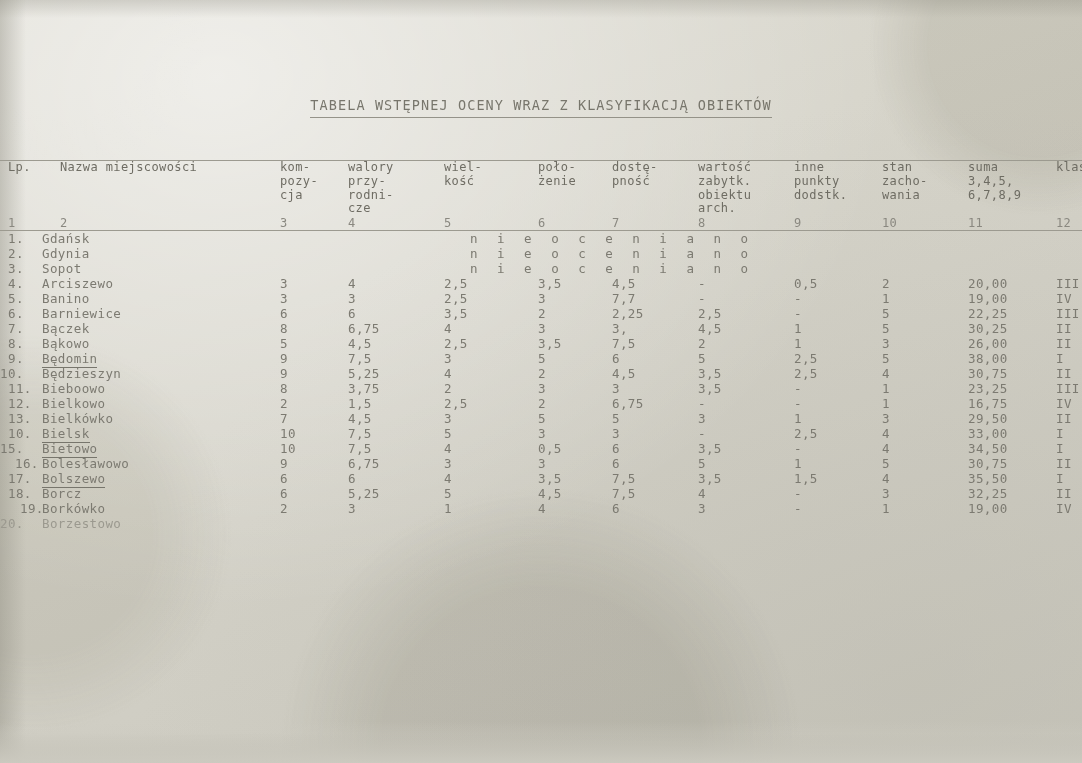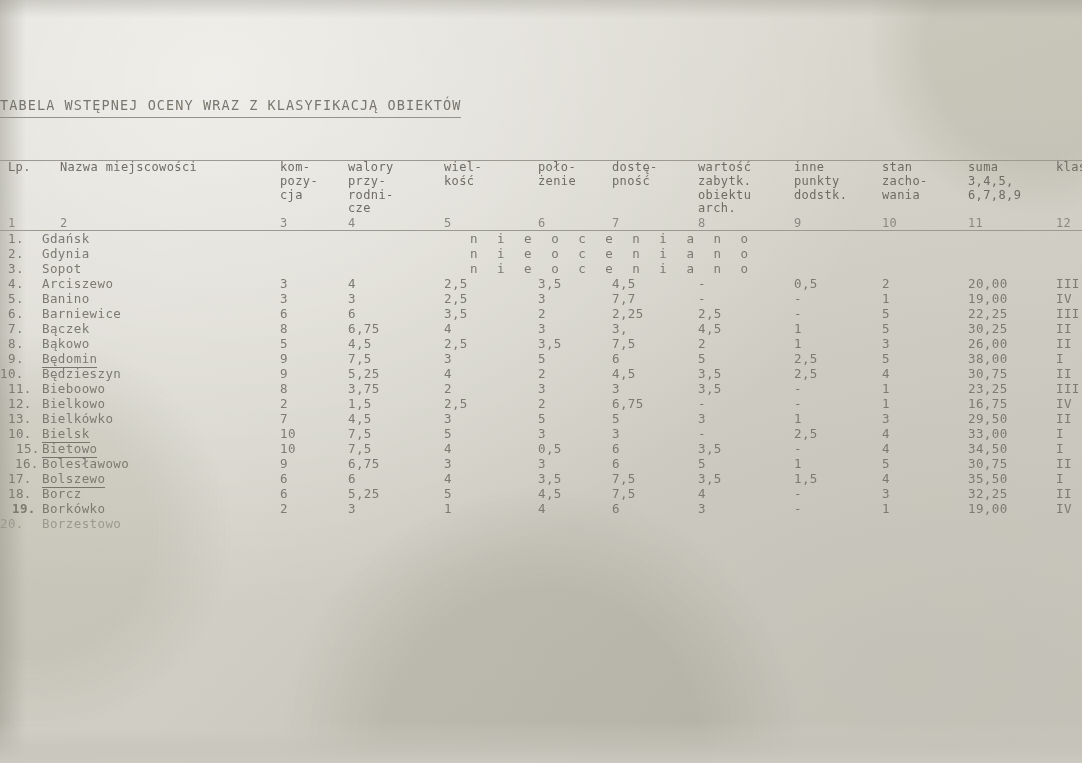--- a/index.html
+++ b/index.html
@@ -62,20 +62,21 @@
     letter-spacing: 2px;
     opacity: .6;
   }
   .mark-a { left: 368px; top: 48px; }
   .mark-b { left: 905px; top: 40px; }
 
   .title-wrap {
     position: absolute;
     left: 0; right: 0;
     top: 95px;
+    text-align: center;
   }
   .title {
     display: inline-block;
     font-family: "DejaVu Sans Mono", monospace;
     font-size: 13.5px;
     letter-spacing: 1.1px;
     color: #6f6d63;
     padding-bottom: 4px;
     border-bottom: 1.5px solid #8e8c82;
     opacity: .92;
@@ -438,21 +439,21 @@
             <td>5</td>
             <td>3</td>
             <td>3</td>
             <td>-</td>
             <td>2,5</td>
             <td>4</td>
             <td>33,00</td>
             <td>I</td>
           </tr>
           <tr class="drow underlined">
-            <td class="lp-cell" style="padding-left: 16px;">15.</td>
+            <td class="lp-cell" style="padding-left: 0;">15.</td>
             <td class="name-cell"><span class="nm">Bietowo</span></td>
             <td>10</td>
             <td>7,5</td>
             <td>4</td>
             <td>0,5</td>
             <td>6</td>
             <td>3,5</td>
             <td>-</td>
             <td>4</td>
             <td>34,50</td>
@@ -494,21 +495,21 @@
             <td>5</td>
             <td>4,5</td>
             <td>7,5</td>
             <td>4</td>
             <td>-</td>
             <td>3</td>
             <td>32,25</td>
             <td>II</td>
           </tr>
           <tr class="drow">
-            <td class="lp-cell" style="padding-left: 12px; font-weight: bold;">19.</td>
+            <td class="lp-cell" style="padding-left: 20px;">19.</td>
             <td class="name-cell"><span class="nm">Borkówko</span></td>
             <td>2</td>
             <td>3</td>
             <td>1</td>
             <td>4</td>
             <td>6</td>
             <td>3</td>
             <td>-</td>
             <td>1</td>
             <td>19,00</td>

